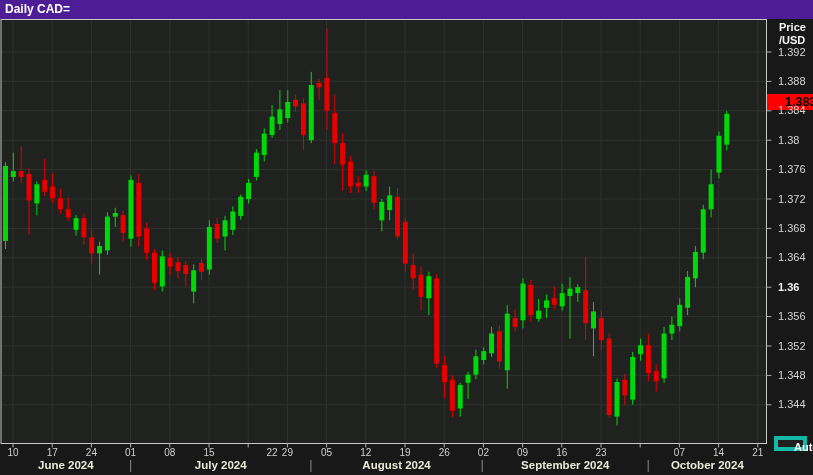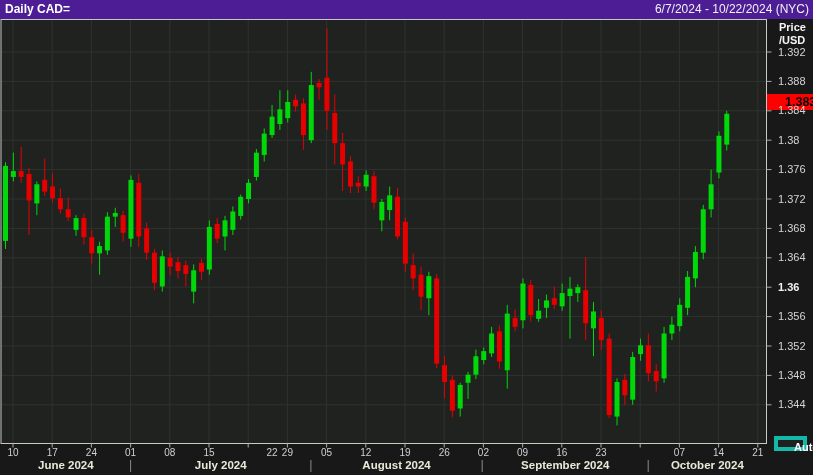--- a/index.html
+++ b/index.html
@@ -28,21 +28,20 @@
     font-size:11px;font-weight:bold;text-align:center;line-height:14px;box-sizing:border-box;
     cursor:pointer;
     padding-left:16px;
   }
 </style>
 </head>
 <body>
 
 <div id="titlebar">
   <span id="title">Daily CAD=</span>
-  <span id="daterange">6/7/2024 - 10/22/2024 (NYC)</span>
 </div>
 
 <svg id="chartsvg" width="813" height="475">
     <rect x="1" y="19.5" width="765.5" height="424" fill="#1f221f"></rect>
     <line x1="1" y1="52" x2="766.5" y2="52" stroke="#2f322f" stroke-width="1"></line>
     <line x1="1" y1="81.40000000000003" x2="766.5" y2="81.40000000000003" stroke="#2f322f" stroke-width="1"></line>
     <line x1="1" y1="110.80000000000005" x2="766.5" y2="110.80000000000005" stroke="#2f322f" stroke-width="1"></line>
     <line x1="1" y1="140.20000000000007" x2="766.5" y2="140.20000000000007" stroke="#2f322f" stroke-width="1"></line>
     <line x1="1" y1="169.6000000000001" x2="766.5" y2="169.6000000000001" stroke="#2f322f" stroke-width="1"></line>
     <line x1="1" y1="198.9999999999985" x2="766.5" y2="198.9999999999985" stroke="#2f322f" stroke-width="1"></line>

